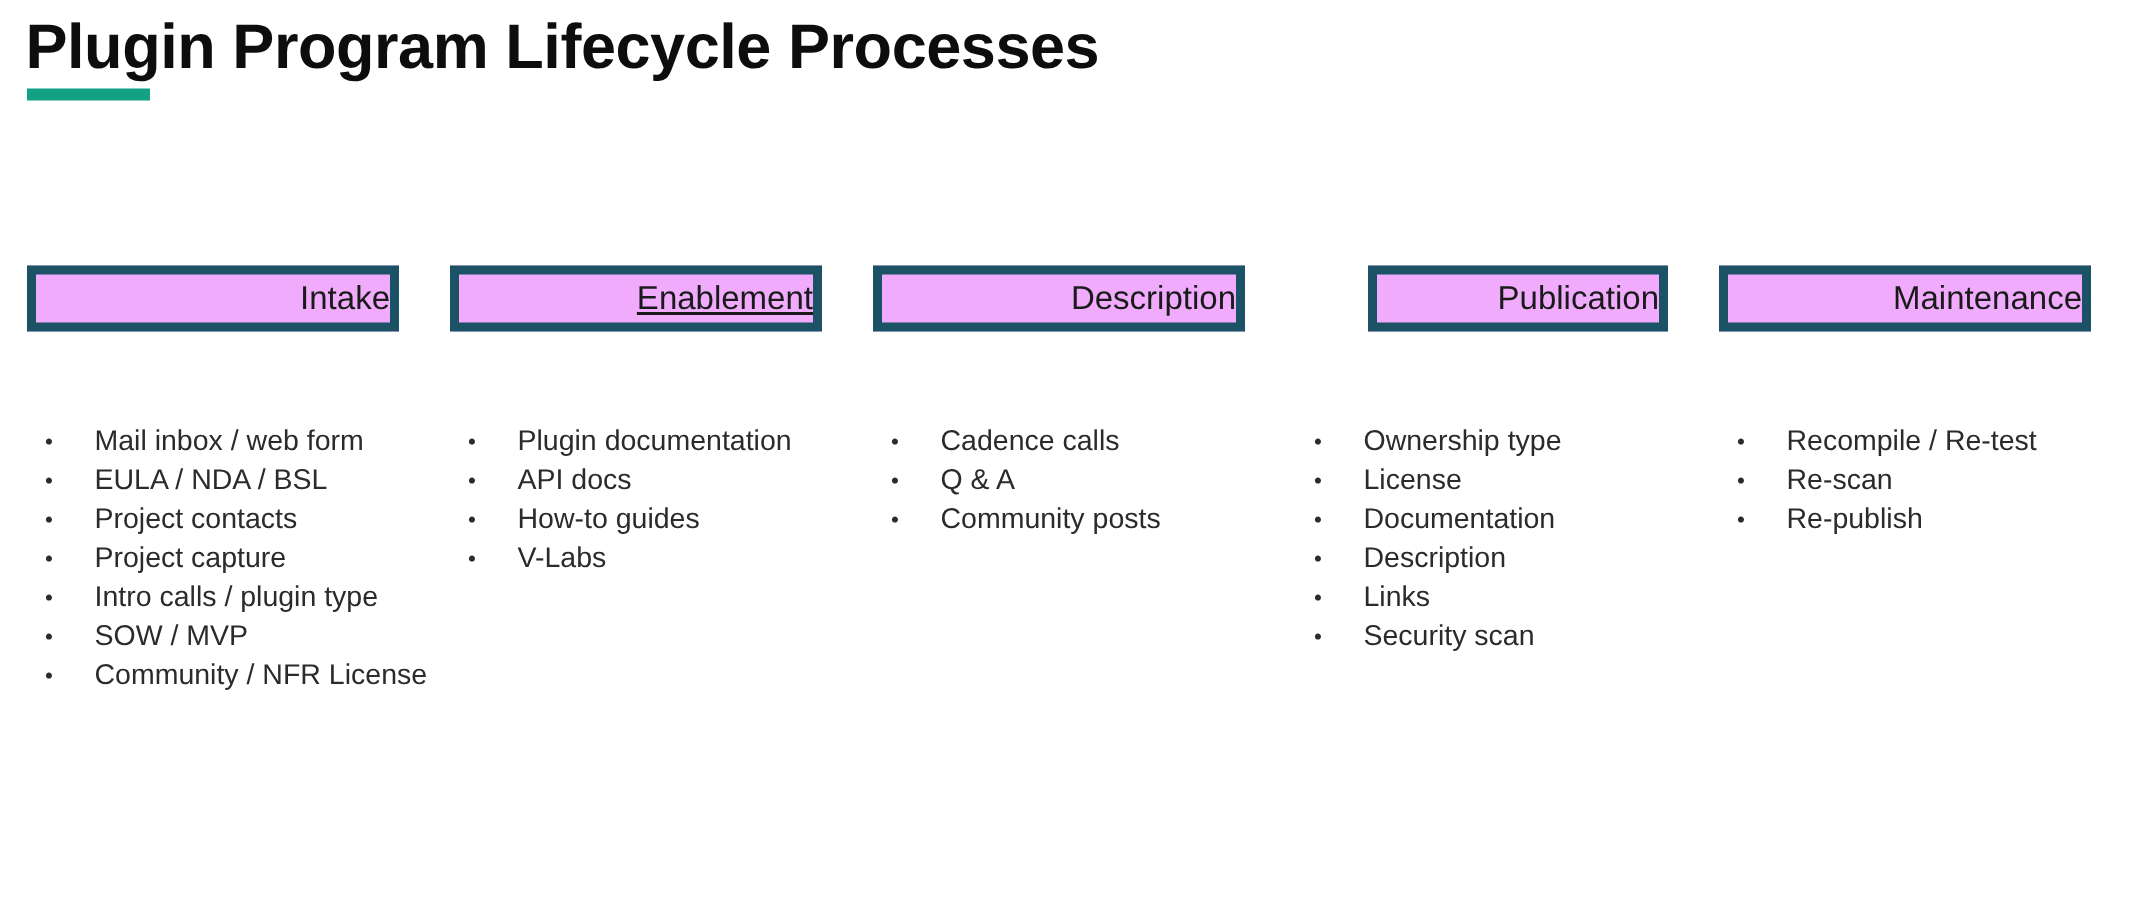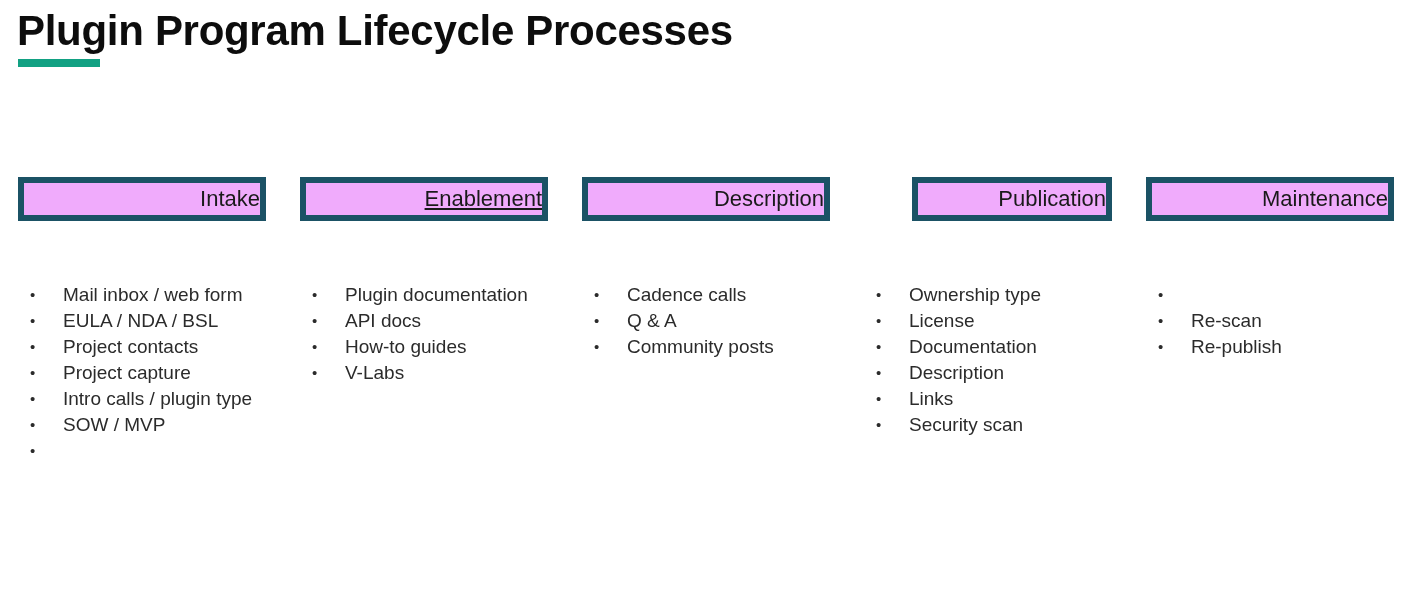--- a/index.html
+++ b/index.html
@@ -141,20 +141,21 @@
         <li class="bullet-item">
           <span class="bullet-dot">•</span>
           <span class="bullet-text">Intro calls / plugin type</span>
         </li>
         <li class="bullet-item">
           <span class="bullet-dot">•</span>
           <span class="bullet-text">SOW / MVP</span>
         </li>
         <li class="bullet-item">
           <span class="bullet-dot">•</span>
+          <span class="bullet-text">Community / NFR License</span>
         </li>
       </ul>
     </div>
     <div class="column">
       <div class="stage-box" style="border-color: rgb(27, 82, 101); text-decoration: underline;">
         <span class="stage-label">Enablement</span>
       </div>
       <ul class="bullet-list">
         <li class="bullet-item">
           <span class="bullet-dot">•</span>
@@ -224,20 +225,21 @@
         </li>
       </ul>
     </div>
     <div class="column">
       <div class="stage-box" style="border-color: rgb(27, 82, 101);">
         <span class="stage-label">Maintenance</span>
       </div>
       <ul class="bullet-list">
         <li class="bullet-item">
           <span class="bullet-dot">•</span>
+          <span class="bullet-text">Recompile / Re-test</span>
         </li>
         <li class="bullet-item">
           <span class="bullet-dot">•</span>
           <span class="bullet-text">Re-scan</span>
         </li>
         <li class="bullet-item">
           <span class="bullet-dot">•</span>
           <span class="bullet-text">Re-publish</span>
         </li>
       </ul>

